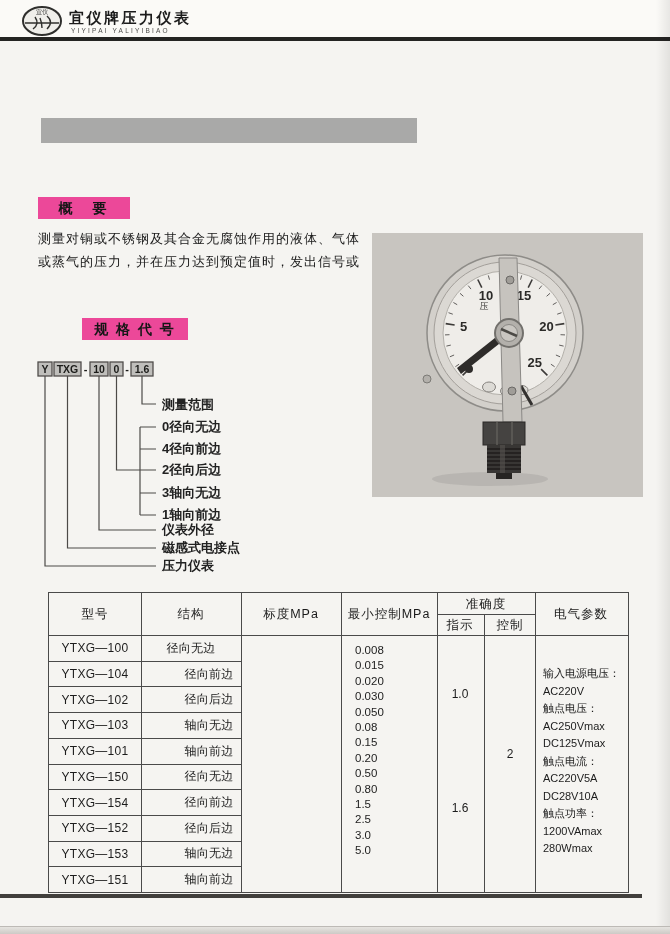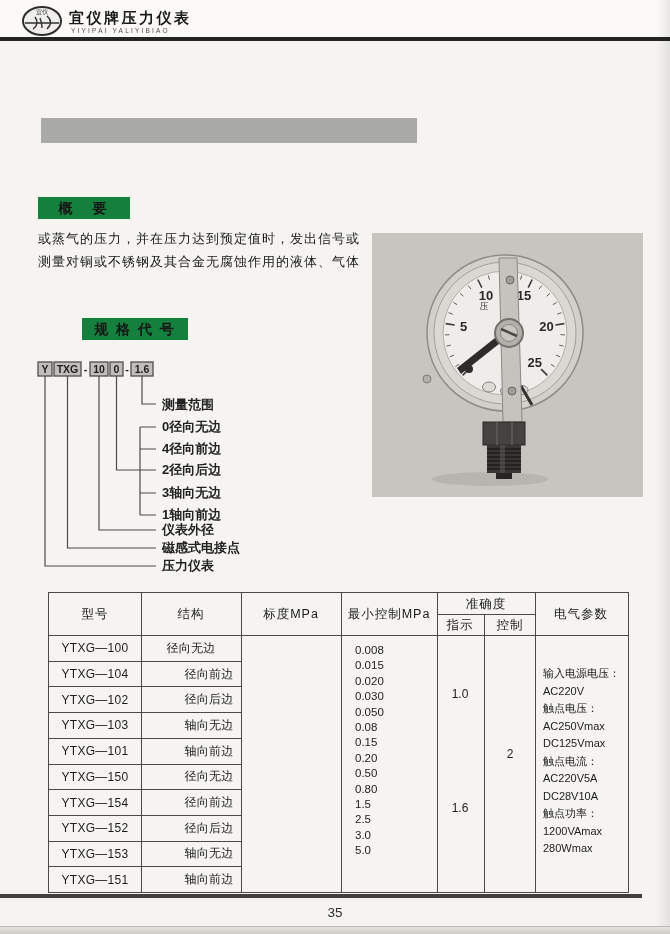--- a/index.html
+++ b/index.html
@@ -9,21 +9,21 @@
   .topband{position:absolute;left:0;top:0;width:670px;height:37px;background:#fbfaf7;}
   .logo{position:absolute;left:20px;top:4px;}
   .brand{position:absolute;left:69px;top:9px;font-size:15px;font-weight:bold;letter-spacing:2.5px;color:#1c1c1c;white-space:nowrap;}
   .pinyin{position:absolute;left:71px;top:27px;font-size:6.5px;letter-spacing:2.2px;color:#4a4a48;white-space:nowrap;}
   .rule-top{position:absolute;left:0;top:37px;width:670px;height:4px;background:#242422;}
   
   .title-bar{position:absolute;left:41px;top:118px;width:376px;height:25px;background:#a9a9a8;}
   .title-text{position:absolute;left:50px;top:118px;height:25px;line-height:25px;font-size:19px;font-weight:bold;
               letter-spacing:0.5px;color:#141414;white-space:nowrap;}
   
-  .secbar{position:absolute;background:#15803d;color:#161616;font-size:14px;font-weight:bold;
+  .secbar{position:absolute;background:#ec4899;color:#161616;font-size:14px;font-weight:bold;
           text-align:center;letter-spacing:3px;}
   .secbar.overview{left:38px;top:197px;width:92px;height:22px;line-height:22px;}
   .secbar.spec{left:38px;top:318px;width:106px;height:22px;line-height:22px;letter-spacing:2px;margin-left:44px;}
   
   .overview-text{position:absolute;left:38px;top:228px;width:340px;font-size:13px;line-height:22.5px;
                  letter-spacing:1px;color:#1b1b1b;}
   
   .diagram{position:absolute;left:36px;top:358px;}
   .diagram text.codelbl{font-size:13px;font-weight:bold;fill:#222;}
   .diagram text.codeseg{font-size:10.5px;font-weight:bold;fill:#1c1c1a;text-anchor:middle;}
@@ -73,22 +73,22 @@
     <path d="M15,13 q5,7 -2,12 M27,12 q7,6 0,13 M20,14 q2,5 2,10" fill="none" stroke="#2f2f2d" stroke-width="1.4"></path>
   </svg>
   <div class="brand">宜仪牌压力仪表</div>
   <div class="pinyin">YIYIPAI YALIYIBIAO</div>
   <div class="rule-top"></div>
 
   <div class="title-bar"></div>
 
   <div class="secbar overview">概　要</div>
   <div class="overview-text">
+    <div>测量对铜或不锈钢及其合金无腐蚀作用的液体、气体</div>
     <div>或蒸气的压力，并在压力达到预定值时，发出信号或</div>
-    <div>测量对铜或不锈钢及其合金无腐蚀作用的液体、气体</div>
   </div>
 
   <div class="secbar spec">规 格 代 号</div>
   <svg class="diagram" width="300" height="218" viewBox="0 0 300 218">
 
     <g>
       <rect x="2" y="4" width="14" height="14" fill="#bfbebb" stroke="#504e4c" stroke-width="1.3"></rect>
       <rect x="18" y="4" width="27" height="14" fill="#bfbebb" stroke="#504e4c" stroke-width="1.3"></rect>
       <rect x="54" y="4" width="18" height="14" fill="#bfbebb" stroke="#504e4c" stroke-width="1.3"></rect>
       <rect x="74" y="4" width="13" height="14" fill="#bfbebb" stroke="#504e4c" stroke-width="1.3"></rect>
@@ -291,16 +291,15 @@
         <div>触点电流：</div>
         <div>AC220V5A</div>
         <div>DC28V10A</div>
         <div>触点功率：</div>
         <div>1200VAmax</div>
         <div>280Wmax</div>
       </div>
   </div>
 
   <div class="rule-bottom"></div>
-  <div class="page-num">35</div>
   <div class="edge-right"></div>
   <div class="edge-bottom"></div>
 </div>
 
 </body></html>

